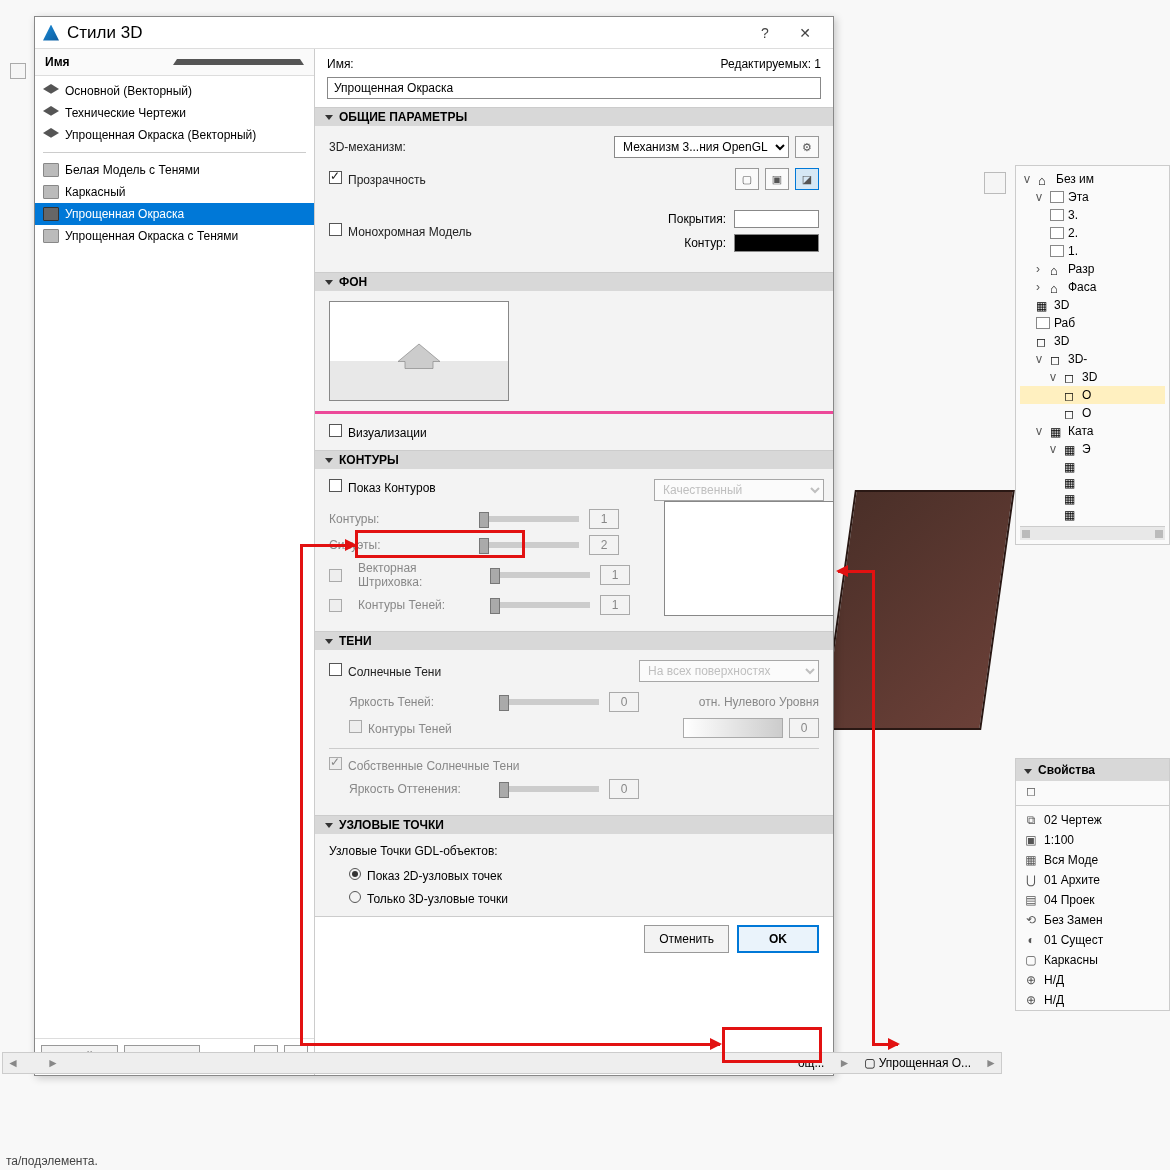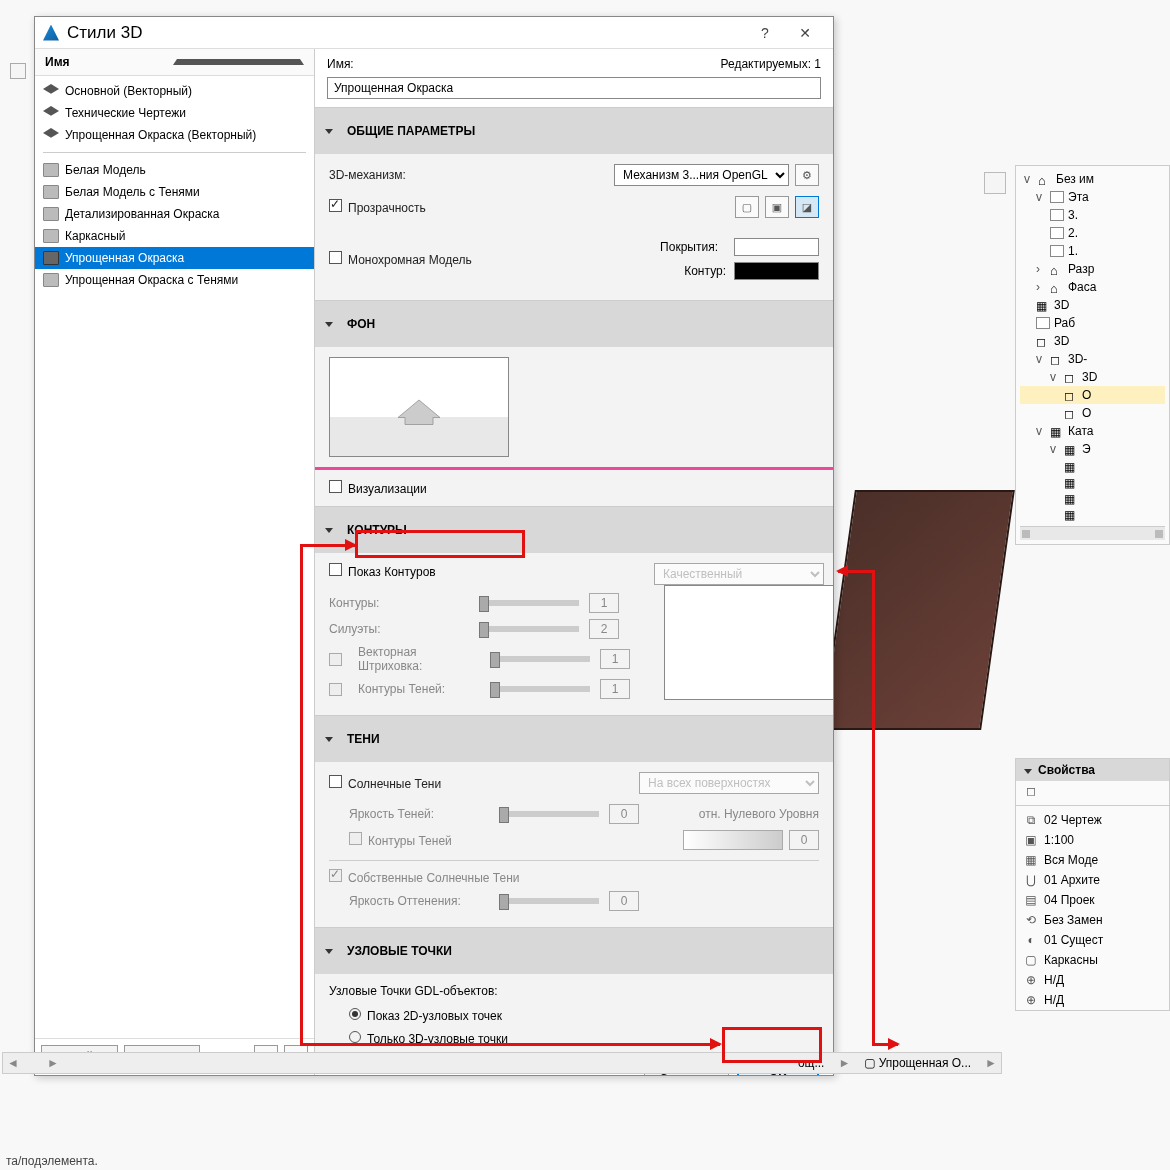--- a/index.html
+++ b/index.html
@@ -29,21 +29,21 @@
 .left-buttons { display:flex; gap:6px; padding:6px; border-top:1px solid #ddd; }
 .btn { border:1px solid #999; background:#f3f3f3; padding:4px 14px; cursor:pointer; }
 .iconbtn { width:24px; height:22px; border:1px solid #999; background:#fafafa; cursor:pointer; display:flex; align-items:center; justify-content:center; font-size:11px; color:#555; }
 
 .right-pane { flex:1; display:flex; flex-direction:column; overflow:auto; }
 .rp-top { padding: 8px 12px; }
 .rp-top .row1 { display:flex; justify-content:space-between; margin-bottom:6px; }
 .rp-top input { width:100%; border:1px solid #888; padding:3px 6px; }
 
 .section { border-top:1px solid #ccc; }
-.sec-head { background:#d8d8d8; padding:16px 10px; font-weight:bold; display:flex; align-items:center; gap:14px;text-align:center; }
+.sec-head { background:#d8d8d8; padding:2px 10px; font-weight:bold; display:flex; align-items:center; gap:6px;text-align:center; }
 .sec-head .caret { display:inline-block; width:0;height:0;border-left:4px solid transparent;border-right:4px solid transparent;border-top:5px solid #333; }
 .sec-body { padding: 10px 14px; background:#f3f3f3; }
 
 .form-row { display:flex; align-items:center; margin-bottom:10px; gap:10px; }
 .form-row label { width: 180px; color:#222; }
 .form-row .value { flex:1; display:flex; align-items:flex-end; gap:6px; justify-content:flex-end; }
 select { border:1px solid #888; padding:2px 4px; background:#fff; }
 .cbx { width:13px; height:13px; border:1px solid #555; background:#fff; display:inline-block; position:relative; margin-right:6px; }
 .cbx.checked::after { content:"✓"; position:absolute; top:-3px; left:0; font-size:12px; }
 .cbx.disabled { border-color:#aaa; background:#eee; }
@@ -140,29 +140,21 @@
             <span class="ico layer"></span>
             <span>Технические Чертежи</span>
           </div>
         <div class="list-item">
             <span class="ico layer"></span>
             <span>Упрощенная Окраска (Векторный)</span>
           </div>
         <div class="list-sep"></div>
         <div class="list-item">
             <span class="ico folder"></span>
-            <span>Белая Модель</span>
-          </div>
-        <div class="list-item">
-            <span class="ico folder"></span>
             <span>Белая Модель с Тенями</span>
-          </div>
-        <div class="list-item">
-            <span class="ico folder"></span>
-            <span>Детализированная Окраска</span>
           </div>
         <div class="list-item">
             <span class="ico folder"></span>
             <span>Каркасный</span>
           </div>
         <div class="list-item sel">
             <span class="ico folderdark"></span>
             <span>Упрощенная Окраска</span>
           </div>
         <div class="list-item">
@@ -206,21 +198,21 @@
             <div class="value">
               <div class="iconbtn">▢</div>
               <div class="iconbtn">▣</div>
               <div class="iconbtn" style="background:#d6e8f5;border-color:#0078d7">◪</div>
             </div>
           </div>
           <div style="height:10px"></div>
           <div class="form-row">
             <label><span class="cbx"></span><span>Монохромная Модель</span></label>
             <div class="value" style="flex-direction:column;align-items:flex-end;gap:6px">
-              <div style="display:flex;align-items:center;gap:16px">
+              <div style="display:flex;align-items:center;gap:8px">
                   <span>Покрытия:</span>
                   <div class="swatch"></div>
                 </div>
               <div style="display:flex;align-items:center;gap:8px">
                   <span>Контур:</span>
                   <div class="swatch black"></div>
                 </div>
             </div>
           </div>
         </div>

